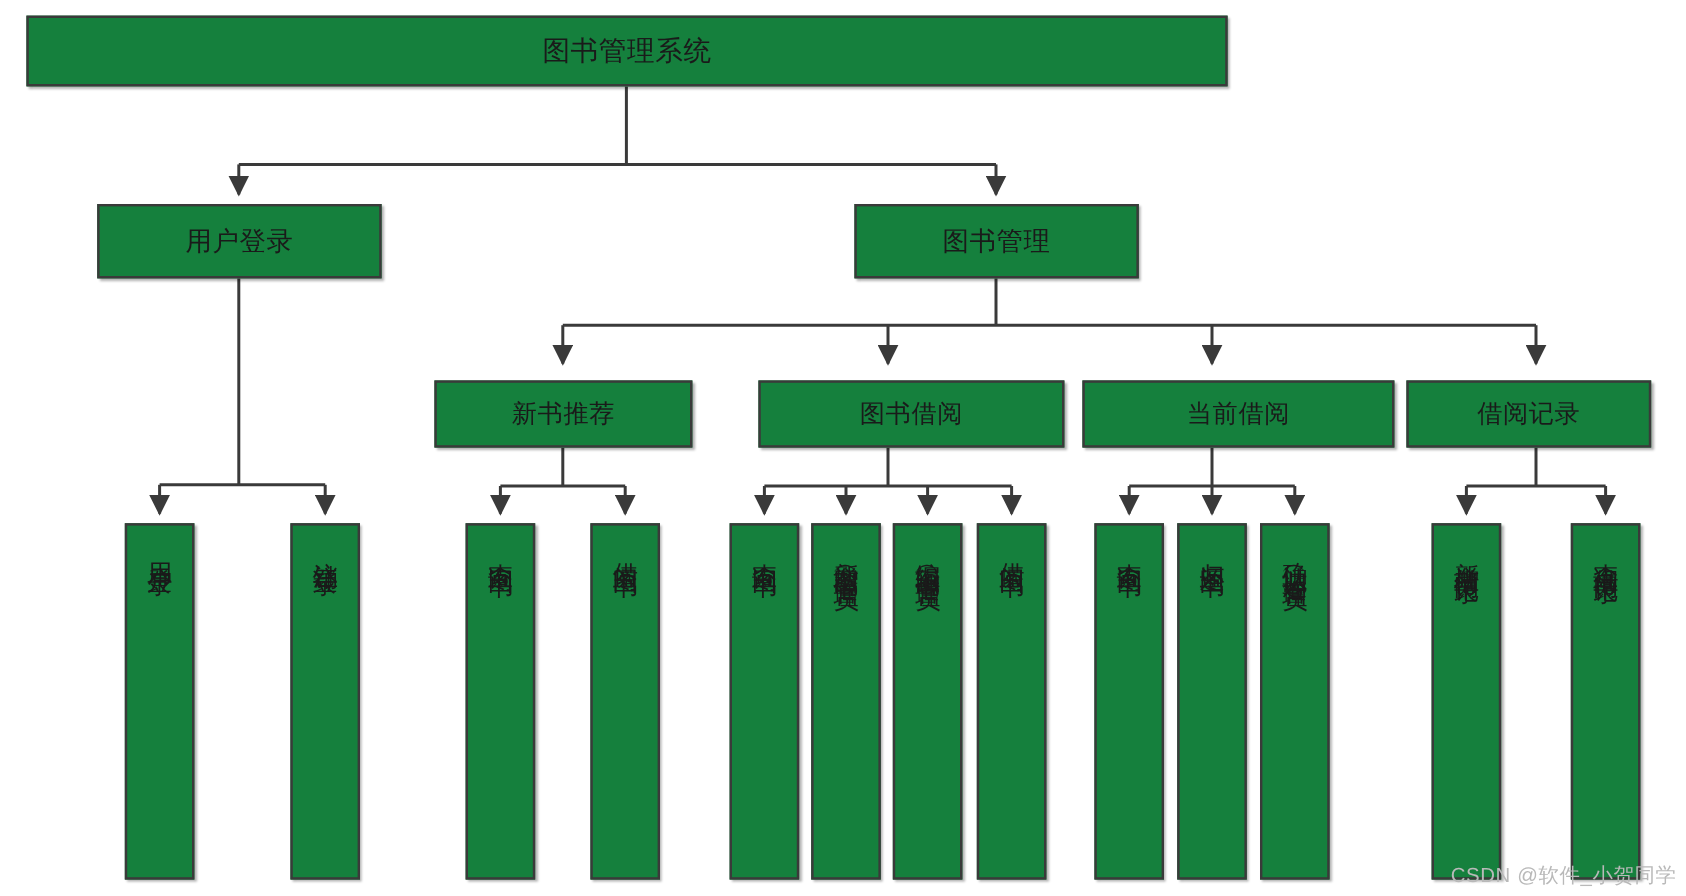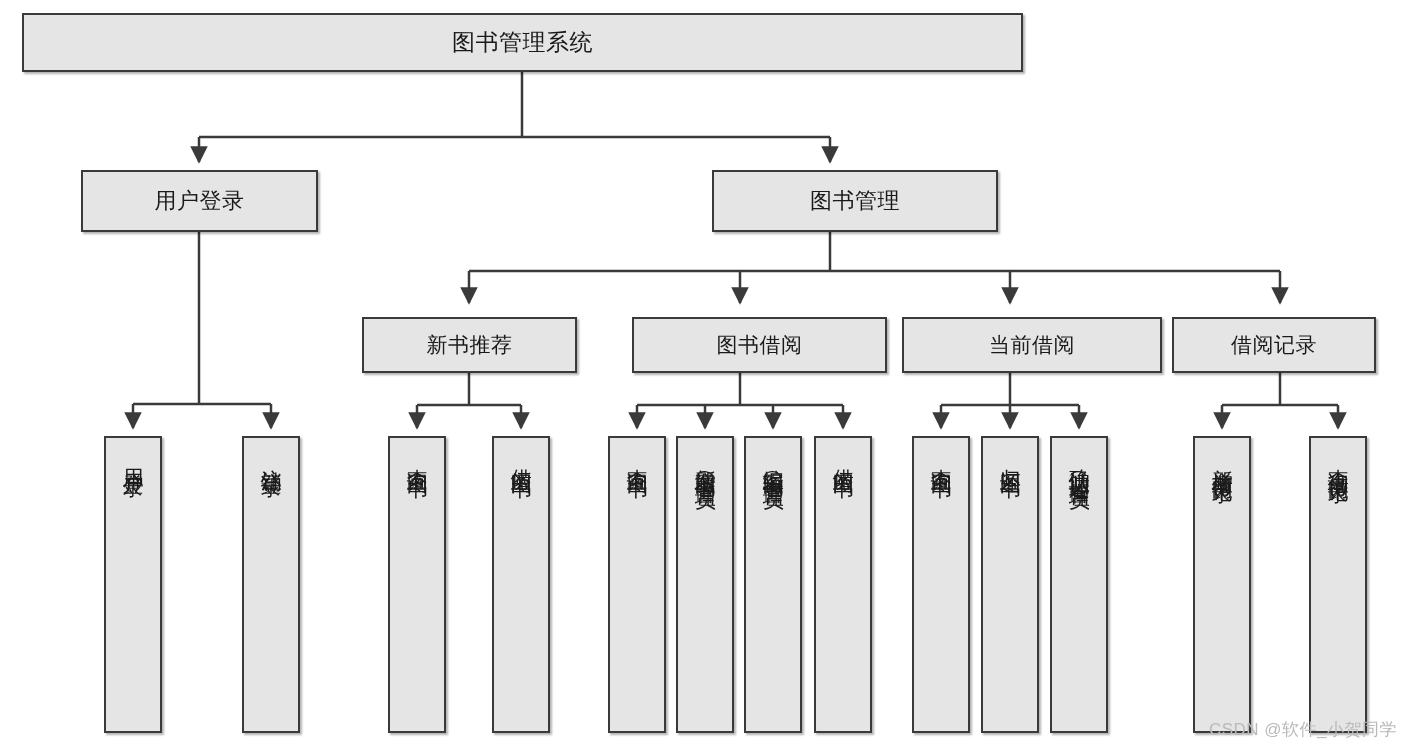--- a/index.html
+++ b/index.html
@@ -19,21 +19,21 @@
     position: absolute;
     left: 0;
     top: 0;
     width: 1405px;
     height: 747px;
     pointer-events: none;
   }
   .node {
     position: absolute;
     box-sizing: border-box;
-    background: #e5e5e5;
+    background: #15803d;
     border: 2px solid #3a3a3a;
     box-shadow: 2px 2px 2px rgba(0,0,0,0.30);
     display: flex;
     align-items: center;
     justify-content: center;
     color: #1a1a1a;
     z-index: 2;
     font-family: Liberation Serif, serif;
   }
   .node-label {
@@ -121,21 +121,21 @@
     </g>
   </svg>
 
   <div class="node root" style="left:22px; top:13px; width:1001px; height:59px;">
     <span class="node-label">图书管理系统</span>
   </div>
 
   <div class="node level1" style="left:81px; top:170px; width:237px; height:62px;">
     <span class="node-label">用户登录</span>
   </div>
-  <div class="node level1" style="left:712px; top:170px; width:286px; height:62px;">
+  <div class="node level1" style="left:712px; top:170px; width:237px; height:62px;">
     <span class="node-label">图书管理</span>
   </div>
 
   <div class="node level2" style="left:362px; top:317px; width:215px; height:56px;align-items:center;">
     <span class="node-label">新书推荐</span>
   </div>
   <div class="node level2" style="left:632px; top:317px; width:255px; height:56px;">
     <span class="node-label">图书借阅</span>
   </div>
   <div class="node level2" style="left:902px; top:317px; width:260px; height:56px;">

